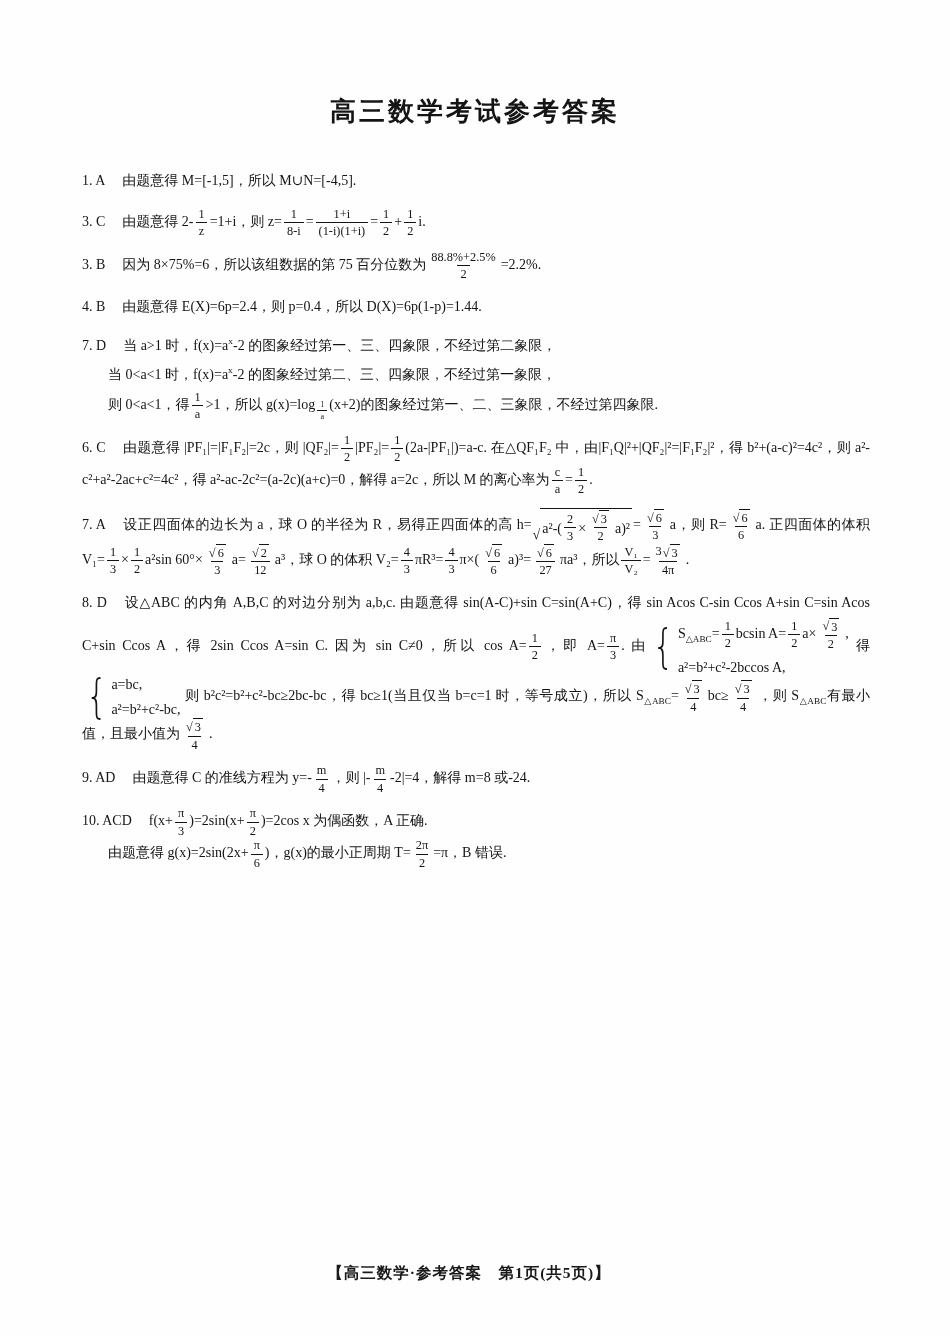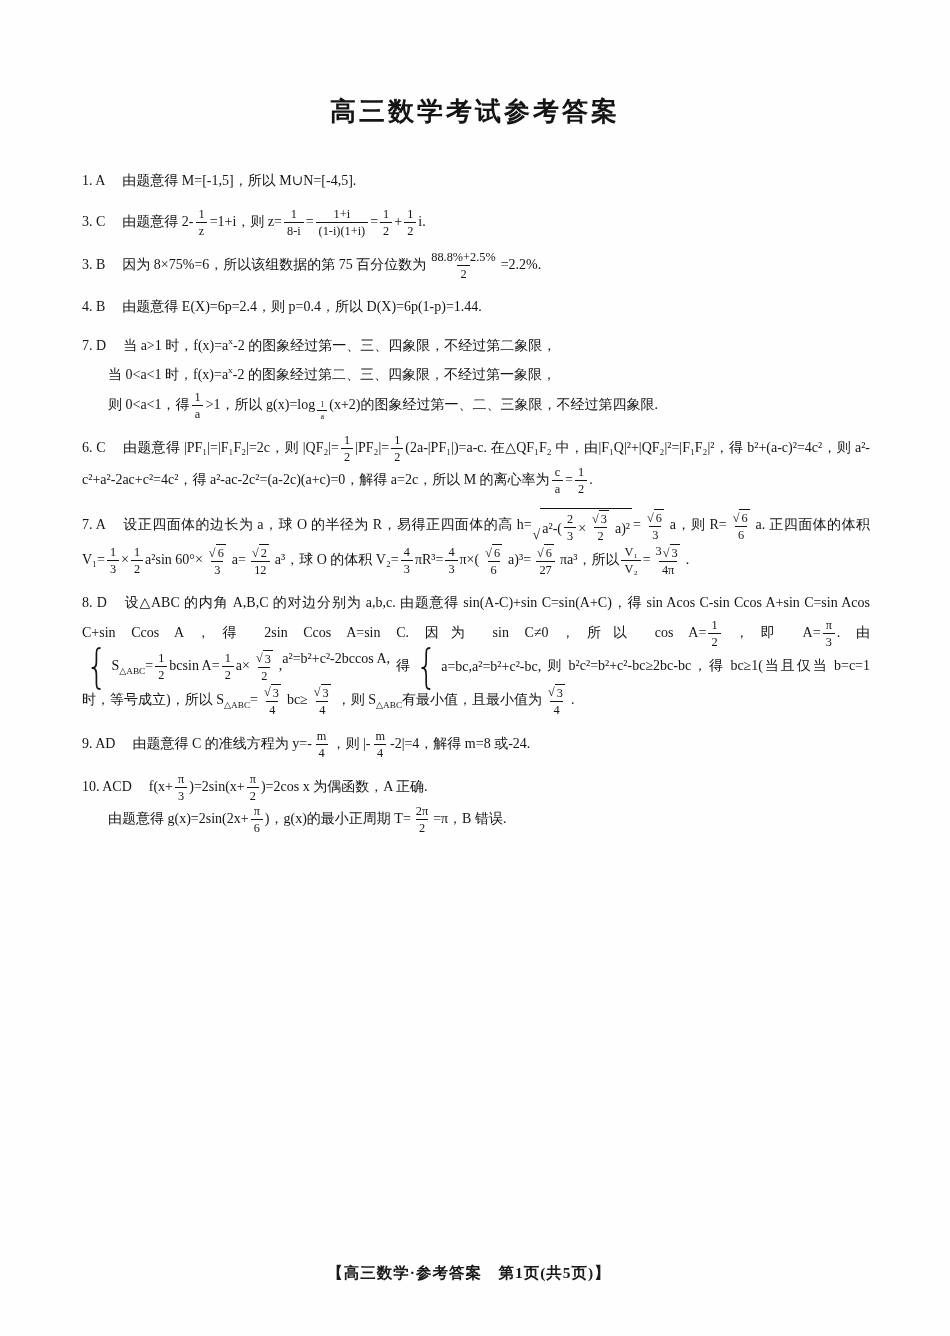--- a/index.html
+++ b/index.html
@@ -69,21 +69,21 @@
     margin: 0 4px;
   }
   .cases > .brace {
     font-family: "DejaVu Sans", sans-serif;
     font-size: 2.4em;
     font-weight: 300;
     line-height: 0;
     margin-right: 4px;
     transform: scaleY(1.35);
   }
-  .cases > .rows { display: inline-flex; flex-direction: row; row-gap: 7px; text-align: left; }
+  .cases > .rows { display: inline-flex; flex-direction: column; row-gap: 7px; text-align: left; }
   .cases .crow { display: block; line-height: 1.25; }
 
   .footer {
     position: absolute;
     left: 0; right: 12px;
     bottom: 52px;
     text-align: center;
     font-size: 15.5px;
     font-weight: bold;
     letter-spacing: 1px;

